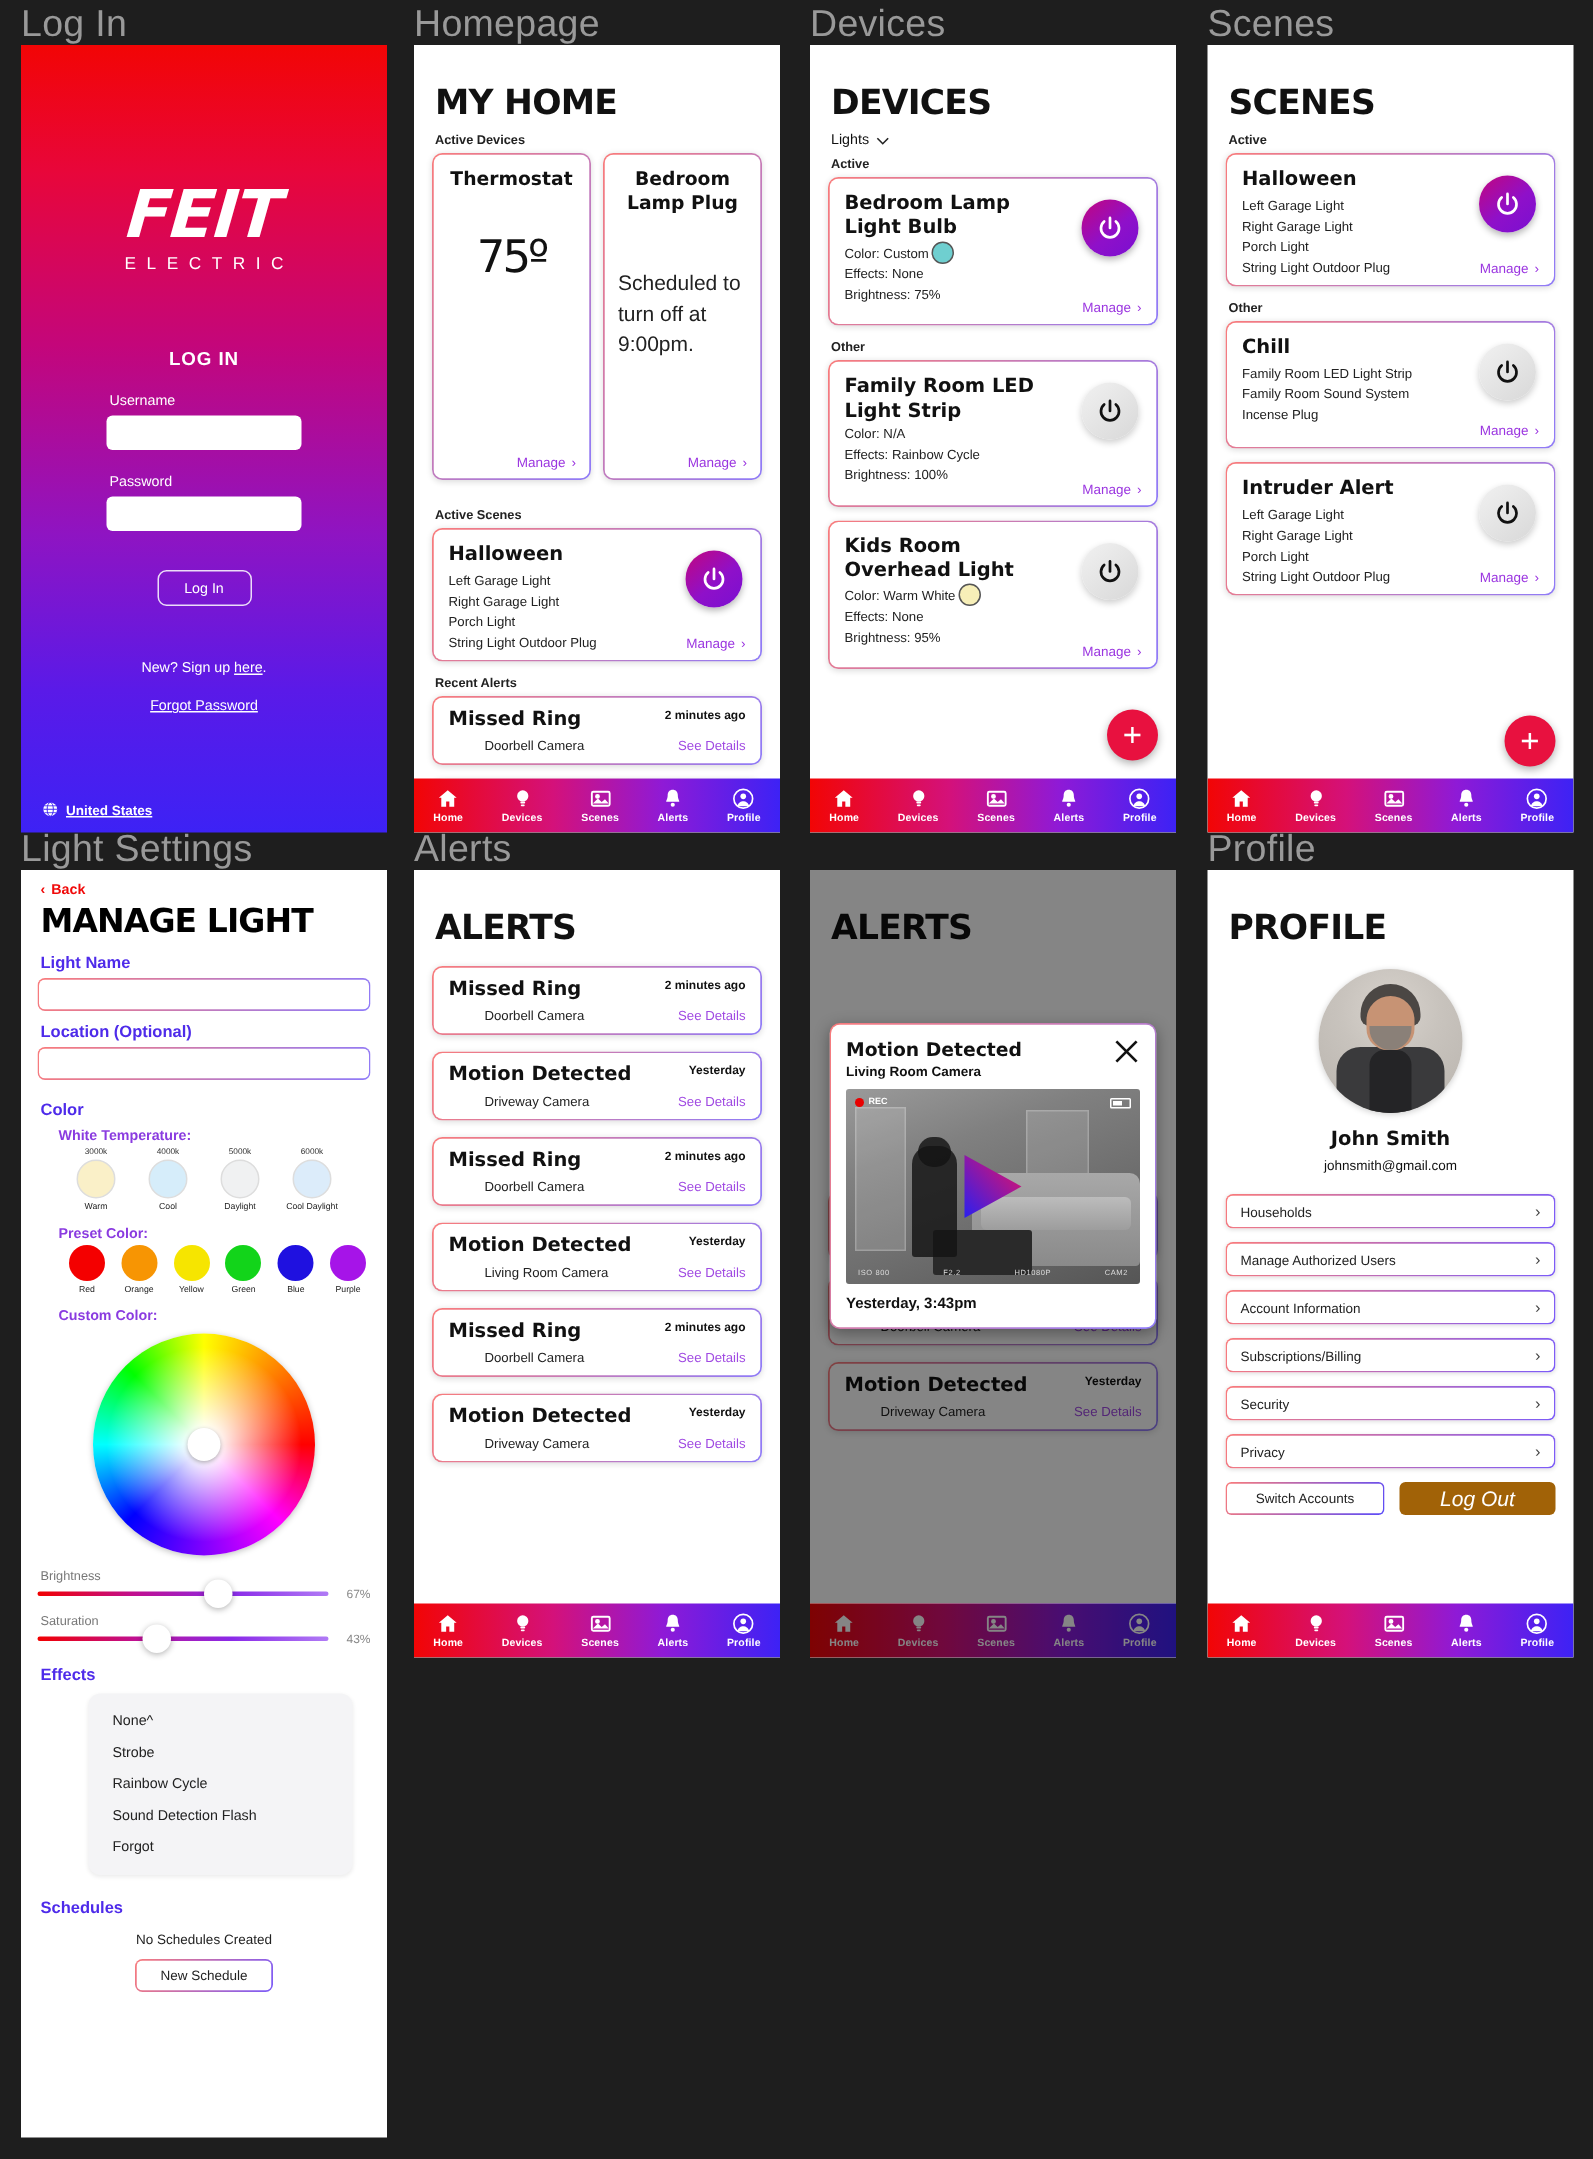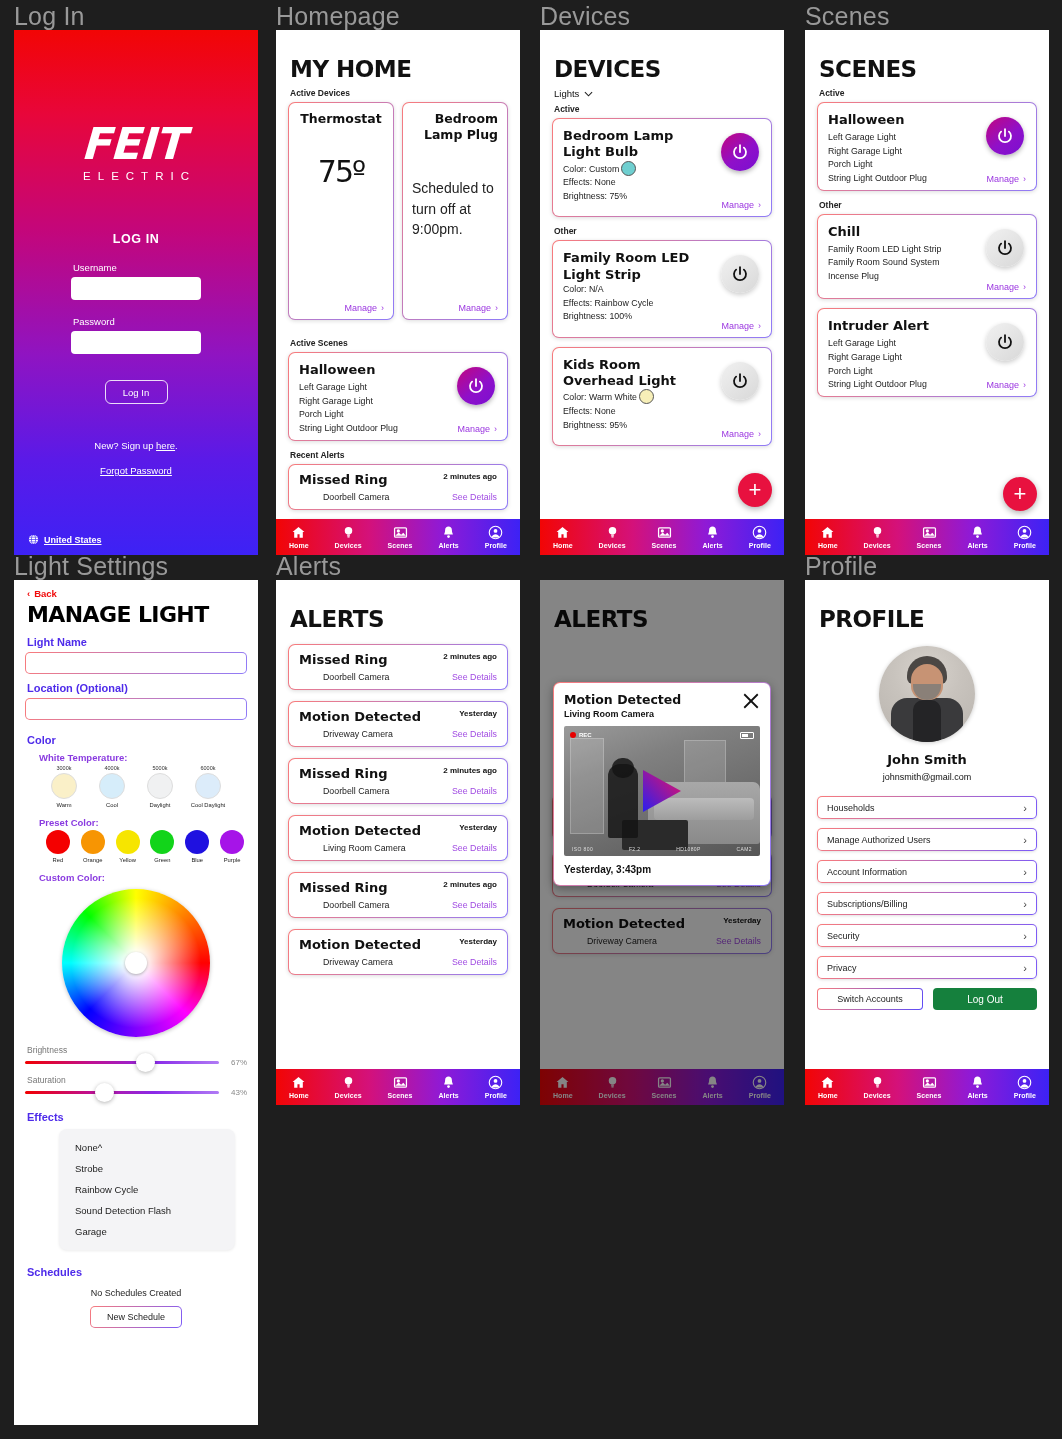--- a/index.html
+++ b/index.html
@@ -113,21 +113,21 @@
   
   #homepage { left: 276px; top: 30px; width: 244px; height: 525px; }
   .dev-row { display:flex; gap: 8px; margin-bottom: 9px; }
   .dev-card { flex:1; padding: 8px 9px 6px 9px; min-height: 88px; display:flex; flex-direction:column;gap:32px; }
   .thermo-val {
     font-family:"DejaVu Sans",sans-serif; font-weight:400; font-size:30px;
     text-align:center; line-height: 1.05; letter-spacing:-2px; color:#111; margin-top:-2px;
   }
   .dev-card .card-title { text-align:center; font-size:12.5px; }
   .dev-card.left .card-title{ text-align:center; }
-  .dev-card.right .card-title { text-align:right; font-size:12.5px; line-height:1.25; }
+  .dev-card.right .card-title { text-align:center; font-size:12.5px; line-height:1.25; }
   .sched-txt { font-size:14px; line-height:1.45; margin-top:4px; color:#222; }
   .spacer { flex:1; }
   .scene-card { padding: 9px 10px 6px 10px; position:relative; }
   .scene-card .card-title { margin-bottom: 4px; }
   .power-btn {
     position:absolute; right:12px; top:14px; width:38px; height:38px; border-radius:50%;
     background: linear-gradient(140deg,#c2067e 0%, #8f10c9 55%, #7a0fd1 100%);
     box-shadow: 0 2px 5px rgba(0,0,0,.3);
     display:flex; align-items:center; justify-content:center; cursor:pointer;
   }
@@ -288,22 +288,22 @@
   }
   .p-btn-row { display:flex; gap: 10px; margin-top: 2px; }
   .btn-switch {
     flex:1; height: 22px; border-radius:4px; font-size:9px; color:#222; cursor:pointer;
     border:1px solid transparent;
     background-image: linear-gradient(#fff,#fff), linear-gradient(120deg,#f97b7b,#5b4bf9);
     background-origin:border-box; background-clip:padding-box,border-box;
     font-family:"Liberation Sans",sans-serif;
   }
   .btn-logout {
-    flex:1; height:22px; border-radius:4px; background:#15803d; color:#fff; border:none;
-    font-size:10px; cursor:pointer; font-family:"Liberation Sans",sans-serif;
+    flex:1; height:22px; border-radius:4px; background:#a16207; color:#fff; border:none;
+    font-size:14px; cursor:pointer; font-family:"Liberation Sans",sans-serif;font-style:italic;
   }
 </style>
 </head>
 <body>
 
 <div class="canvas">
 
   <div class="screen-title" style="left:14px; top:2px;">Log In</div>
   <div class="screen-title" style="left:276px; top:2px;">Homepage</div>
   <div class="screen-title" style="left:540px; top:2px;">Devices</div>
@@ -757,21 +757,21 @@
       </div>
 
       <div class="ls-label" style="margin-top:14px;">Effects</div>
       <div class="effects-box">
         <div class="eff-item">
           <span>None</span><span>^</span>
         </div>
         <div class="eff-item">Strobe</div>
         <div class="eff-item">Rainbow Cycle</div>
         <div class="eff-item">Sound Detection Flash</div>
-        <div class="eff-item">Garage</div>
+        <div class="eff-item">Forgot</div>
       </div>
 
       <div class="ls-label" style="margin-top:16px;">Schedules</div>
       <div class="sched-empty">No Schedules Created</div>
       <button class="new-sched">New Schedule</button>
     </div>
   </div>
 
   <div class="phone" id="alerts">
     <div class="app">

